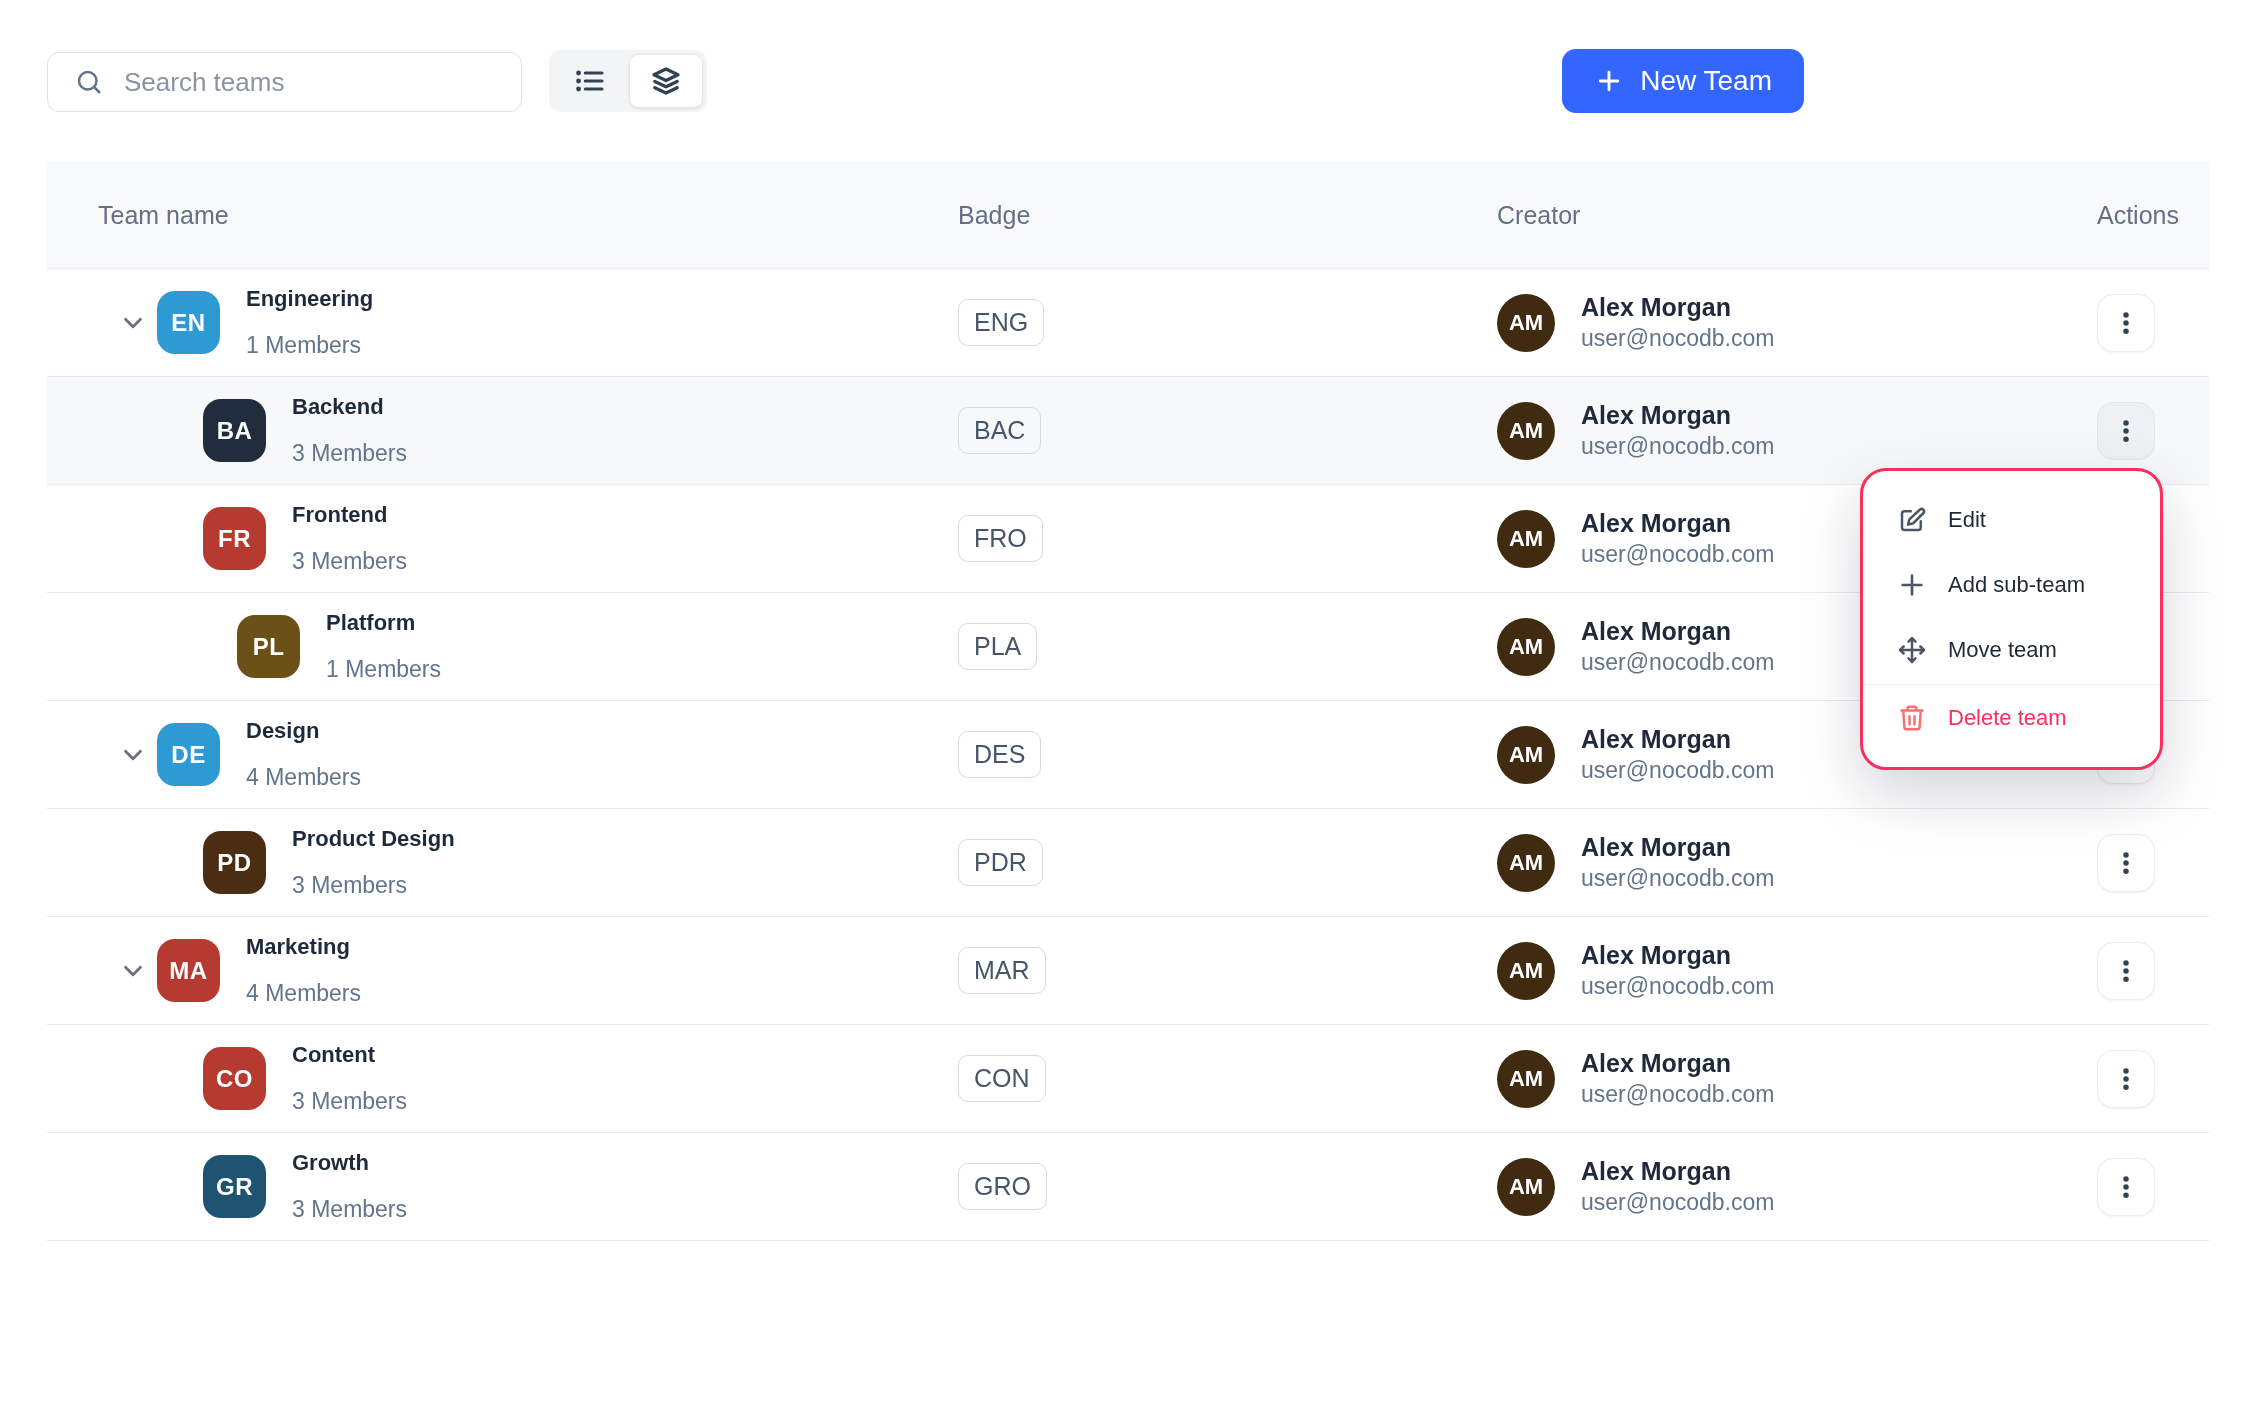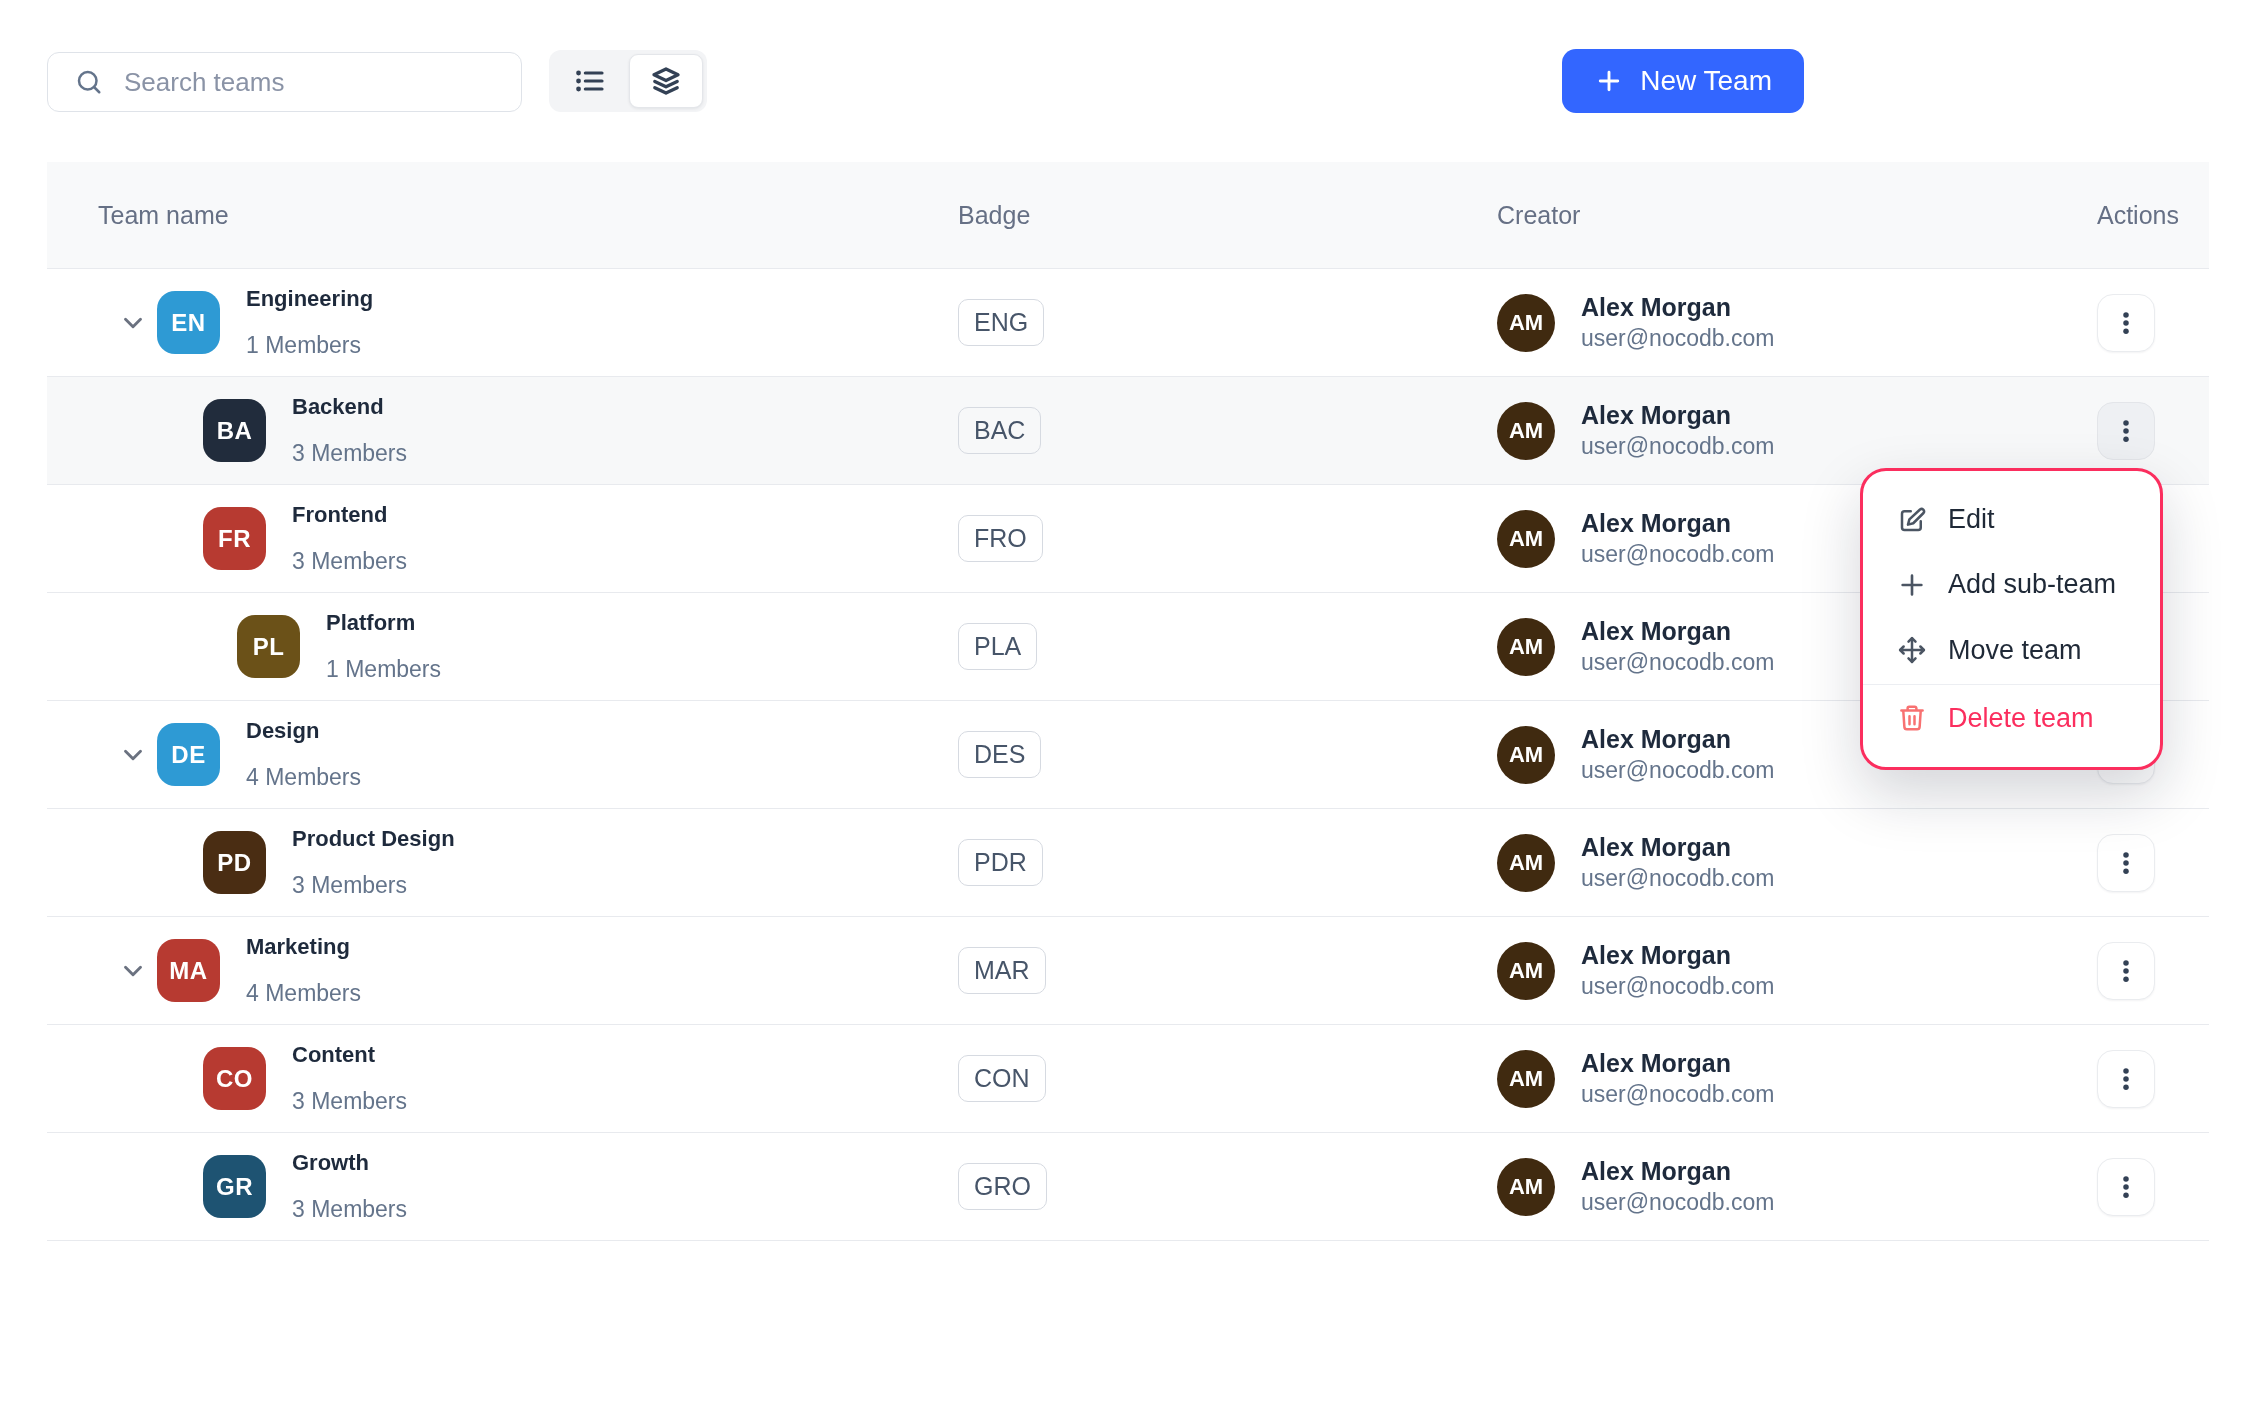--- a/index.html
+++ b/index.html
@@ -99,21 +99,21 @@
   
   .context-menu {
     position:absolute; left:1860px; top:468px; width:303px; height:302px;
     background:#fff; border:3px solid #fb2e5e; border-radius:26px;
     box-shadow:0 24px 60px rgba(15,23,42,.18); z-index:10;
     padding:16px 0; display:flex; flex-direction:column;
   }
   .menu-item {
     height:67px; display:flex; align-items:center; padding:0 24px 0 33px; gap:20px;
     background:transparent; border:none; font-family:inherit; cursor:pointer;
-    font-size:27px; color:#1f2937; text-align:center;
+    font-size:22px; color:#1f2937; text-align:center;
   }
   .menu-item .mi-icon { width:32px; height:32px; color:#4b5563; display:flex; align-items:center; justify-content:center; flex:0 0 auto; }
   .menu-item .mi-icon svg { width:30px; height:30px; }
   .menu-item.danger { color:#fb2e5e; }
   .menu-item.danger .mi-icon { color:#f87171; }
   .menu-divider { height:1px; background:#eceef2; margin:1px 0; flex:0 0 auto; }
 </style>
 </head>
 <body>
 

